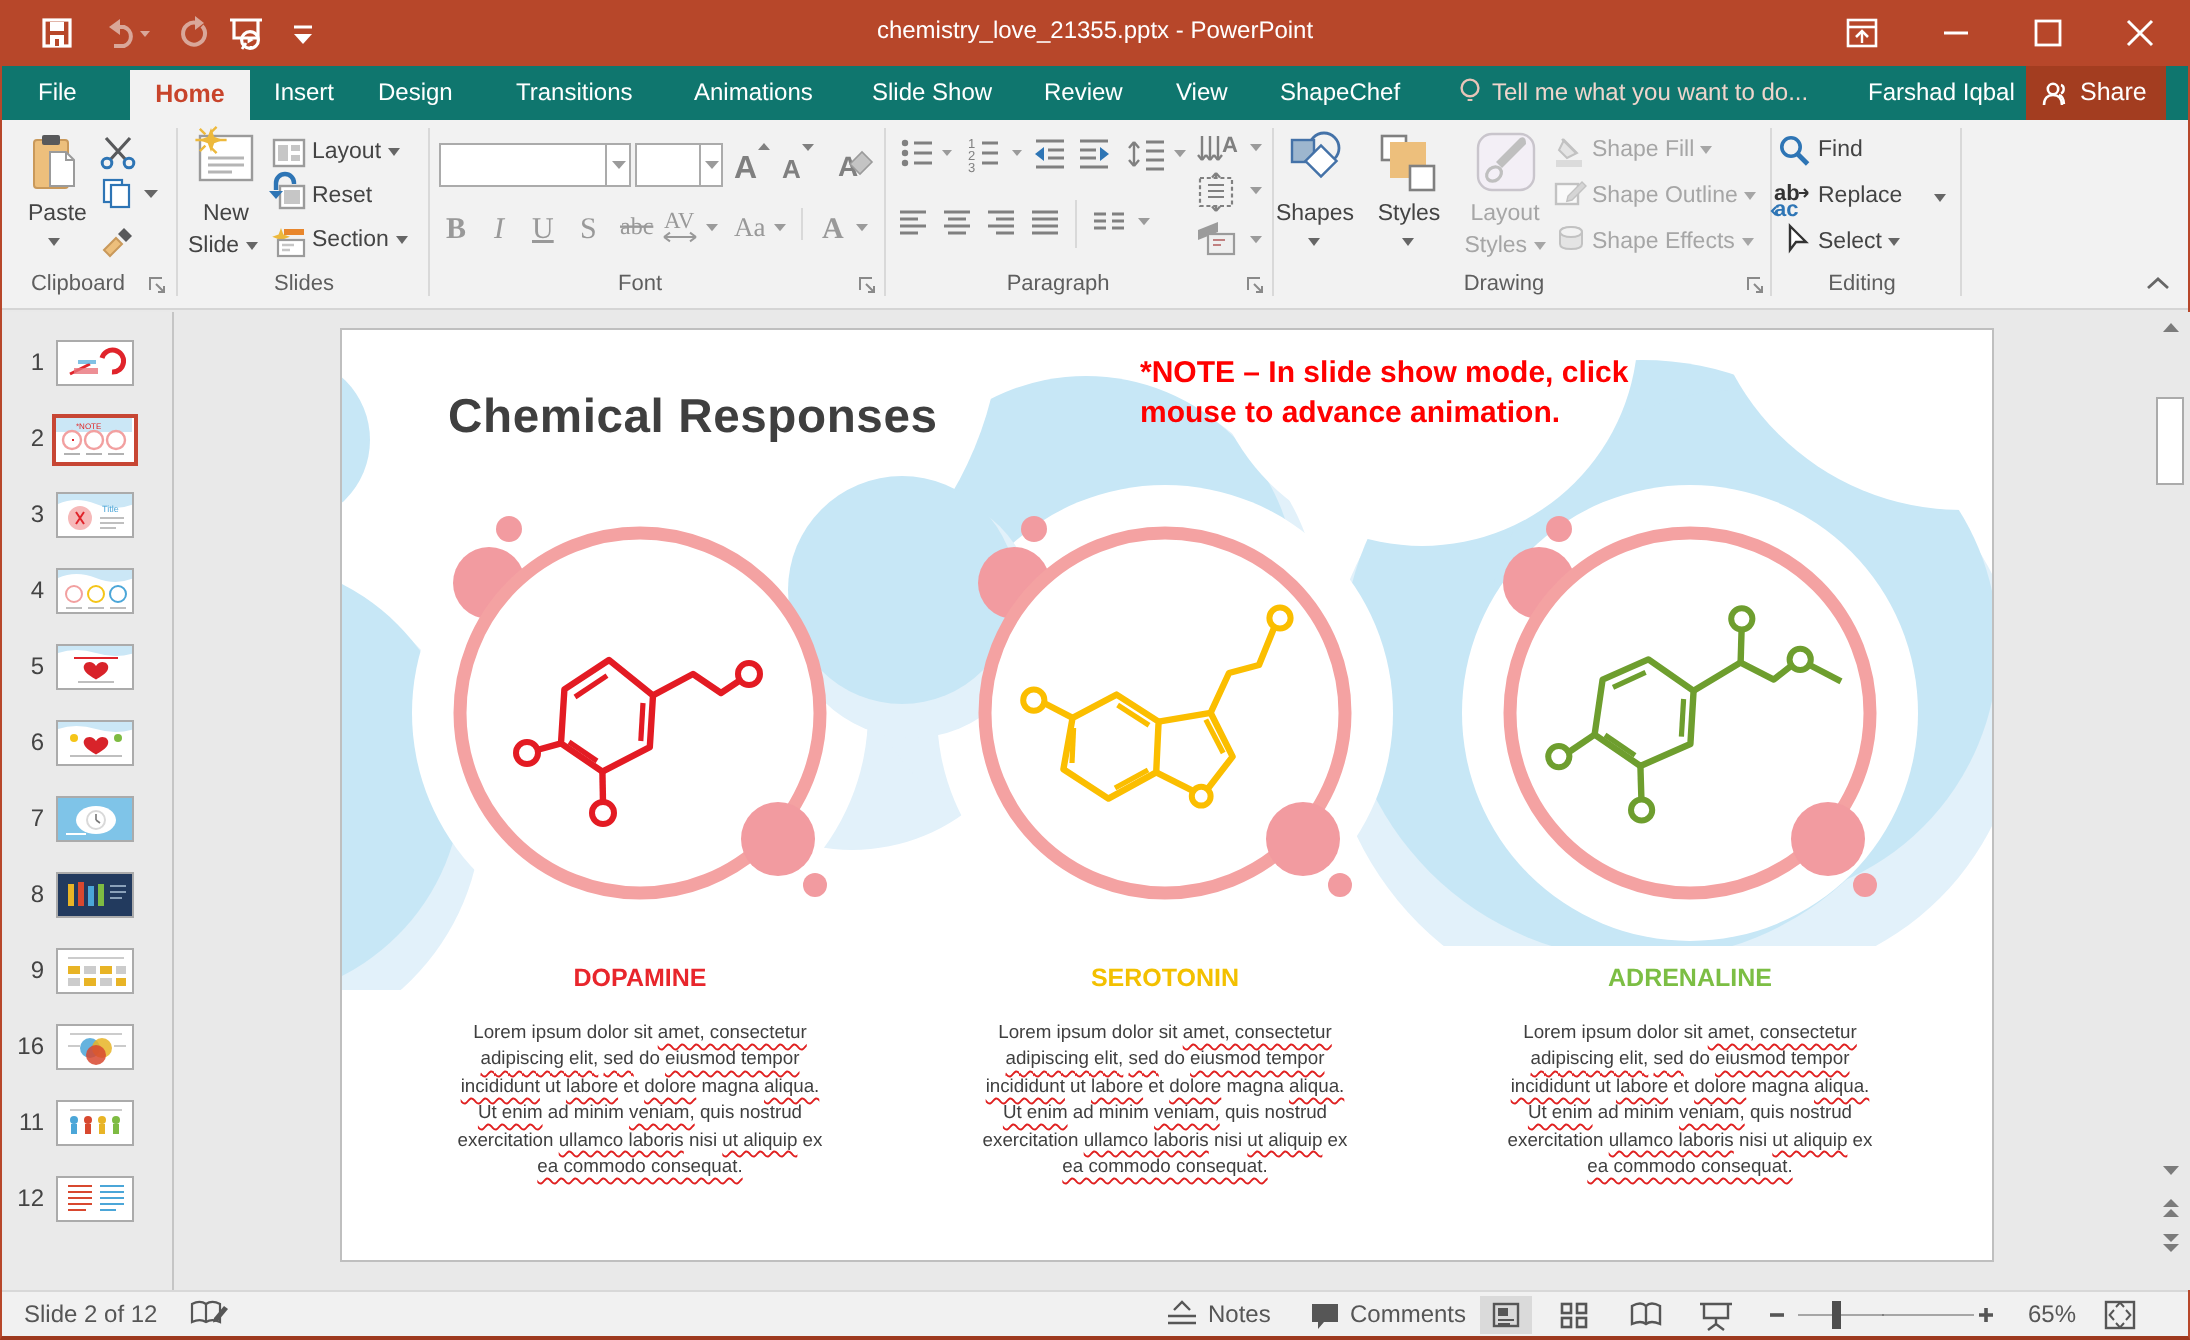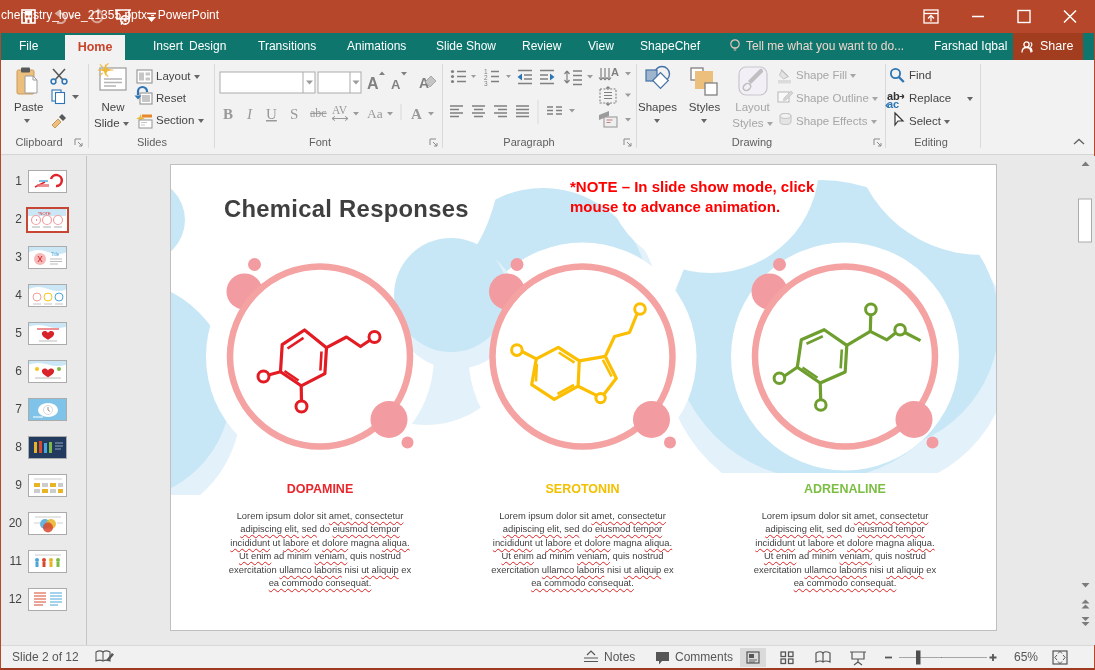--- a/index.html
+++ b/index.html
@@ -1,21 +1,21 @@
 <!DOCTYPE html>
 <html><head>
 <meta charset="utf-8">
 <style>
 * { margin:0; padding:0; box-sizing:border-box; }
 html,body { width:1095px; height:670px; overflow:hidden; }
 body { font-family:"Liberation Sans", sans-serif; position:relative; background:#E9E9E9; }
 #app { position:absolute; left:0; top:0; width:1095px; height:670px; border-left:1px solid #B7472A; border-right:1px solid #B7472A; border-bottom:2px solid #9E3A1F; }
 
 #titlebar { position:absolute; left:0; top:0; width:1093px; height:33px; background:#B7472A; }
-#title-text { position:absolute; top:0; left:0; width:1093px; height:33px; line-height:31px; text-align:left; color:#FFFFFF; font-size:12px; }
+#title-text { position:absolute; top:0; left:0; width:1093px; height:33px; line-height:31px; text-align:center; color:#FFFFFF; font-size:12px; }
 
 #tabrow { position:absolute; left:0; top:33px; width:1093px; height:27px; background:#0f766e; }
 .tab { position:absolute; top:0; height:27px; line-height:27px; color:#FFFFFF; font-size:12px; }
 #tab-home { position:absolute; left:64px; top:2px; width:60px; height:25px; background:#F2F2F2; color:#C8442B; text-align:center; line-height:25px; font-size:12.5px;font-weight:bold; }
 
 #ribbon { position:absolute; left:0; top:60px; width:1093px; height:95px; background:#F2F2F2; border-bottom:1px solid #D5D5D5; }
 .rdiv { position:absolute; top:4px; width:1px; height:84px; background:#D9D9D9; }
 .glabel { position:absolute; top:76px; width:120px; margin-left:-60px; text-align:center; font-size:11px; color:#5E5E5E; }
 .rtxt { position:absolute; font-size:11.5px; color:#444444; white-space:nowrap; }
 .gray { color:#A6A6A6; }
@@ -82,21 +82,21 @@
 
       <rect x="1017" y="10.5" width="12" height="12" stroke="#FFFFFF" stroke-width="1.4" fill="none"></rect>
 
       <path d="M 1063 10.5 L 1075 22.5 M 1075 10.5 L 1063 22.5" stroke="#FFFFFF" stroke-width="1.5"></path>
     </svg>
     <div id="title-text">chemistry_love_21355.pptx - PowerPoint</div>
   </div>
   <div id="tabrow">
     <div class="tab" style="left:18px">File</div>
     <div id="tab-home">Home</div>
-    <div class="tab" style="left:152px">Insert</div>
+    <div class="tab" style="left:136px">Insert</div>
     <div class="tab" style="left:188px">Design</div>
     <div class="tab" style="left:257px">Transitions</div>
     <div class="tab" style="left:346px">Animations</div>
     <div class="tab" style="left:435px">Slide Show</div>
     <div class="tab" style="left:521px">Review</div>
     <div class="tab" style="left:587px">View</div>
     <div class="tab" style="left:639px">ShapeChef</div>
     <svg width="16" height="27" style="position:absolute;left:726px;top:0">
       <g stroke="#E8C4B8" stroke-width="1.2" fill="none">
         <circle cx="8" cy="11" r="4.2"></circle>
@@ -445,21 +445,21 @@
             <rect x="5" y="8" width="6" height="4" fill="#E8B426"></rect>
             <rect x="13" y="8" width="6" height="4" fill="#CCCCCC"></rect>
             <rect x="21" y="8" width="6" height="4" fill="#E8B426"></rect>
             <rect x="29" y="8" width="5" height="4" fill="#CCCCCC"></rect>
             <rect x="5" y="14" width="6" height="4" fill="#CCCCCC"></rect>
             <rect x="13" y="14" width="6" height="4" fill="#E8B426"></rect>
             <rect x="21" y="14" width="6" height="4" fill="#CCCCCC"></rect>
             <rect x="29" y="14" width="5" height="4" fill="#E8B426"></rect>
           </svg>
       </div>
-      <div class="tnum" style="top:360px">20</div>
+      <div class="tnum" style="top:360px">16</div>
       <div class="thumb" style="top:356px">
         <svg width="38" height="21">
             <path d="M 6 4 h 26" stroke="#CCC" stroke-width="1"></path>
             <circle cx="16" cy="11" r="5" fill="#4BA6D8" opacity="0.85"></circle>
             <circle cx="22" cy="11" r="5" fill="#E8B426" opacity="0.85"></circle>
             <circle cx="19" cy="14.5" r="5" fill="#D8482F" opacity="0.85"></circle>
             <path d="M 5 10 h 6 M 28 10 h 6" stroke="#BBB" stroke-width="0.7"></path>
           </svg>
       </div>
       <div class="tnum" style="top:398px">11</div>

